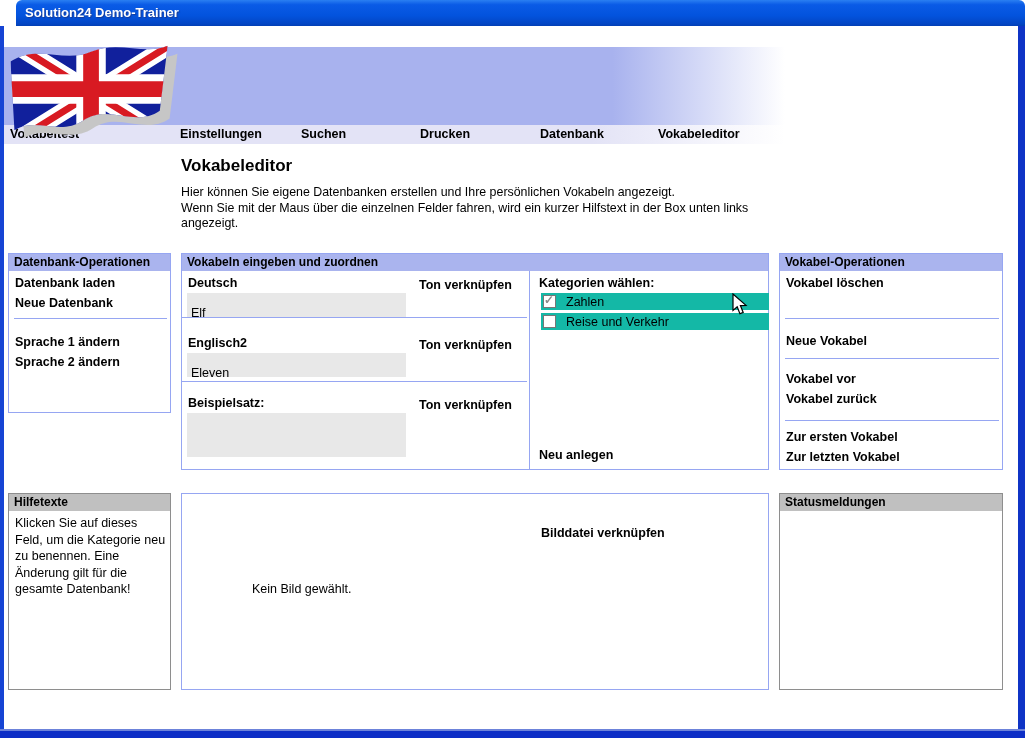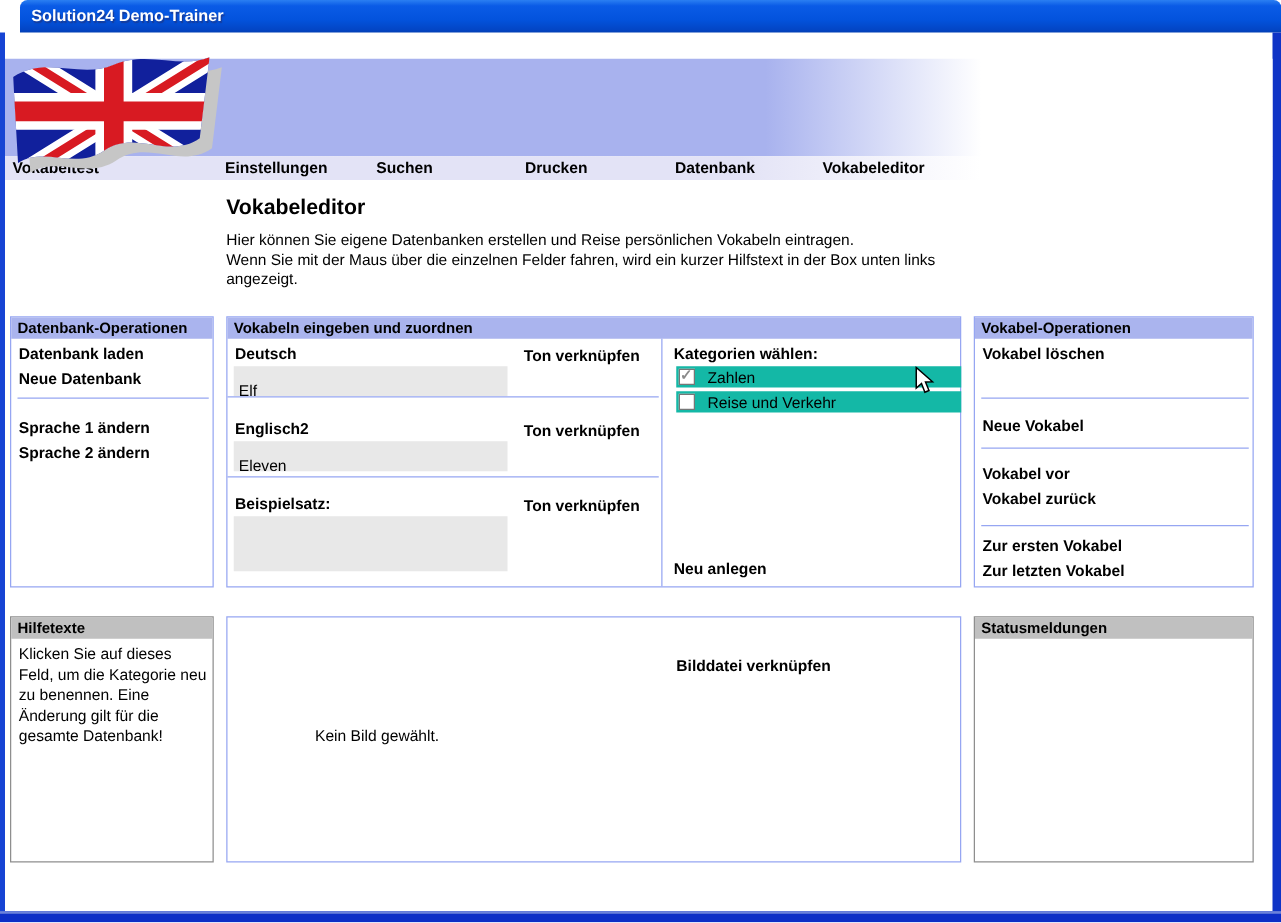--- a/index.html
+++ b/index.html
@@ -82,26 +82,26 @@
         <path d="M0,0 L180,112 M180,0 L0,112" stroke="#ffffff" stroke-width="18" fill="none"></path>
         <path d="M0,0 L180,112 M180,0 L0,112" stroke="#d81a22" stroke-width="7" fill="none"></path>
         <path d="M88,0 L88,112 M0,52 L180,52" stroke="#ffffff" stroke-width="30" fill="none"></path>
         <path d="M88,0 L88,112 M0,52 L180,52" stroke="#d81a22" stroke-width="16" fill="none"></path>
       </g>
     </svg>
   </div>
 
   <div class="page-title">Vokabeleditor</div>
   <div class="intro">
-    <span style="display:block">Hier können Sie eigene Datenbanken erstellen und Reise persönlichen Vokabeln eintragen.</span>
+    <span style="display:block">Hier können Sie eigene Datenbanken erstellen und Ihre persönlichen Vokabeln angezeigt.</span>
     <span style="display:block">Wenn Sie mit der Maus über die einzelnen Felder fahren, wird ein kurzer Hilfstext in der Box unten links</span>
     <span style="display:block">angezeigt.</span>
   </div>
 
-  <div class="panel" style="left:8px;top:253px;width:163px;height:217px;">
+  <div class="panel" style="left:8px;top:253px;width:163px;height:160px;">
     <div class="phead">
       <span>Datenbank-Operationen</span>
     </div>
     <span class="op" style="top:22px">Datenbank laden</span>
     <span class="op" style="top:42px">Neue Datenbank</span>
     <div class="sep" style="top:64px"></div>
     <span class="op" style="top:81px">Sprache 1 ändern</span>
     <span class="op" style="top:101px">Sprache 2 ändern</span>
   </div>
 

